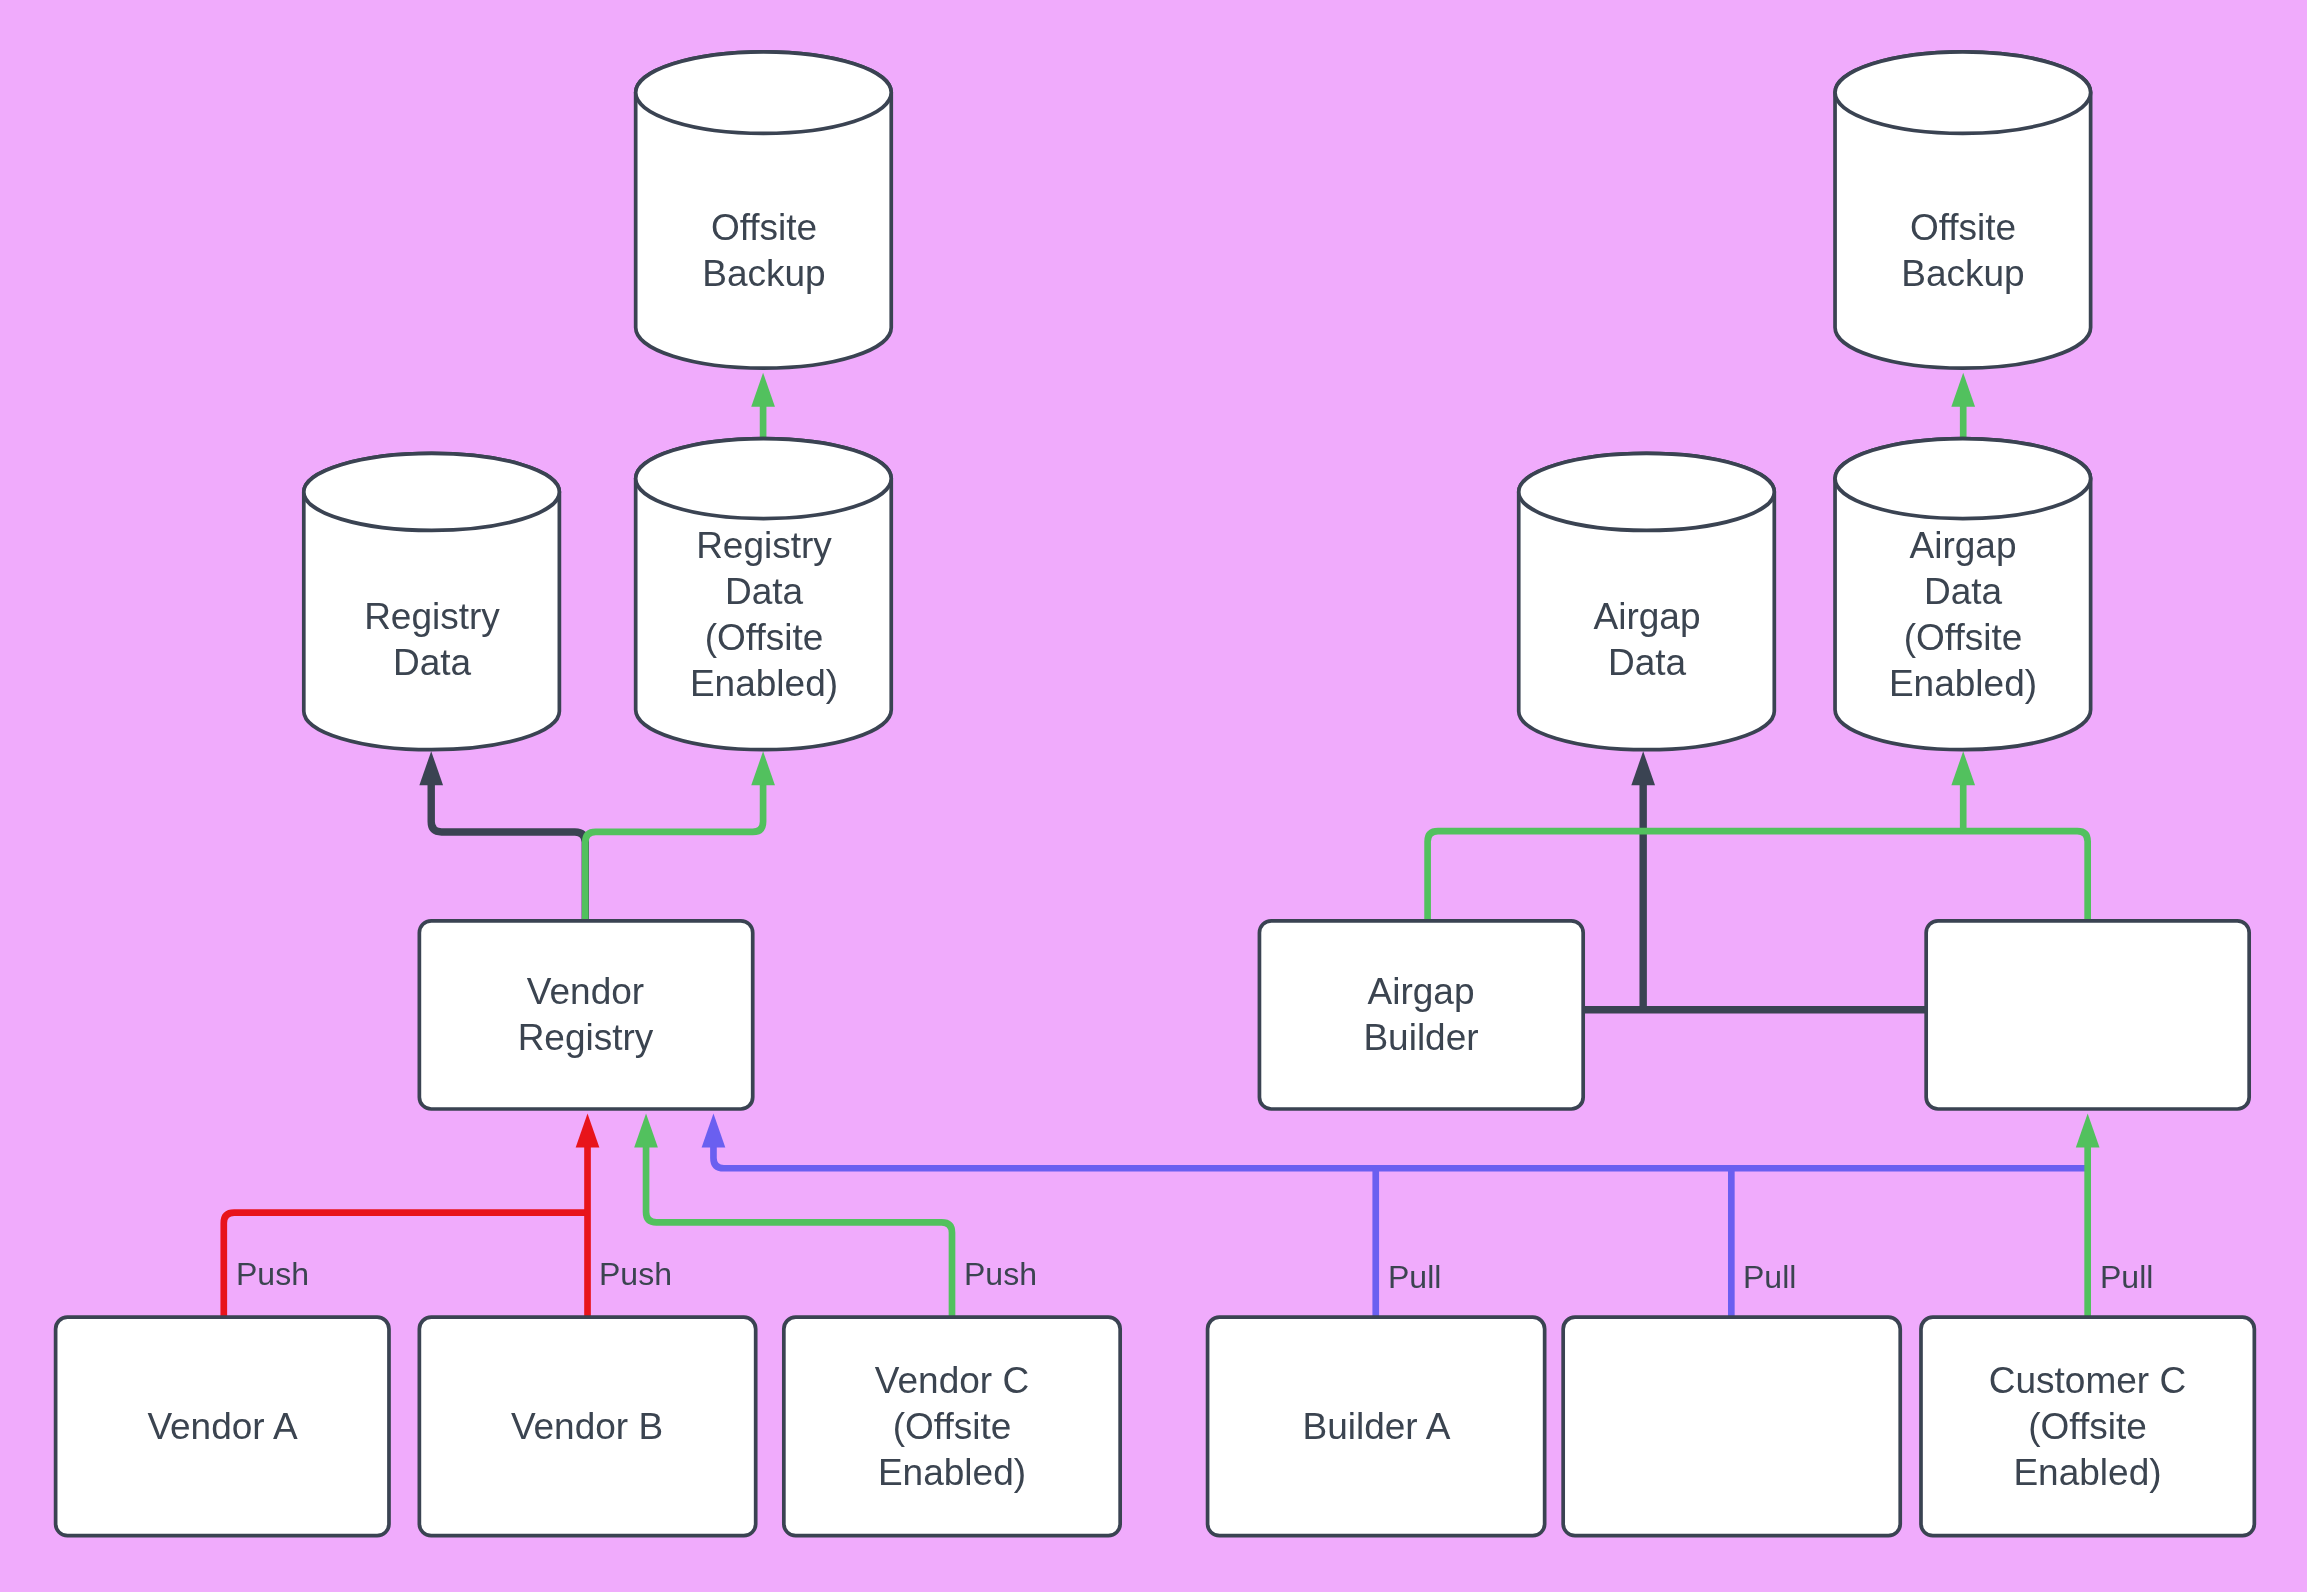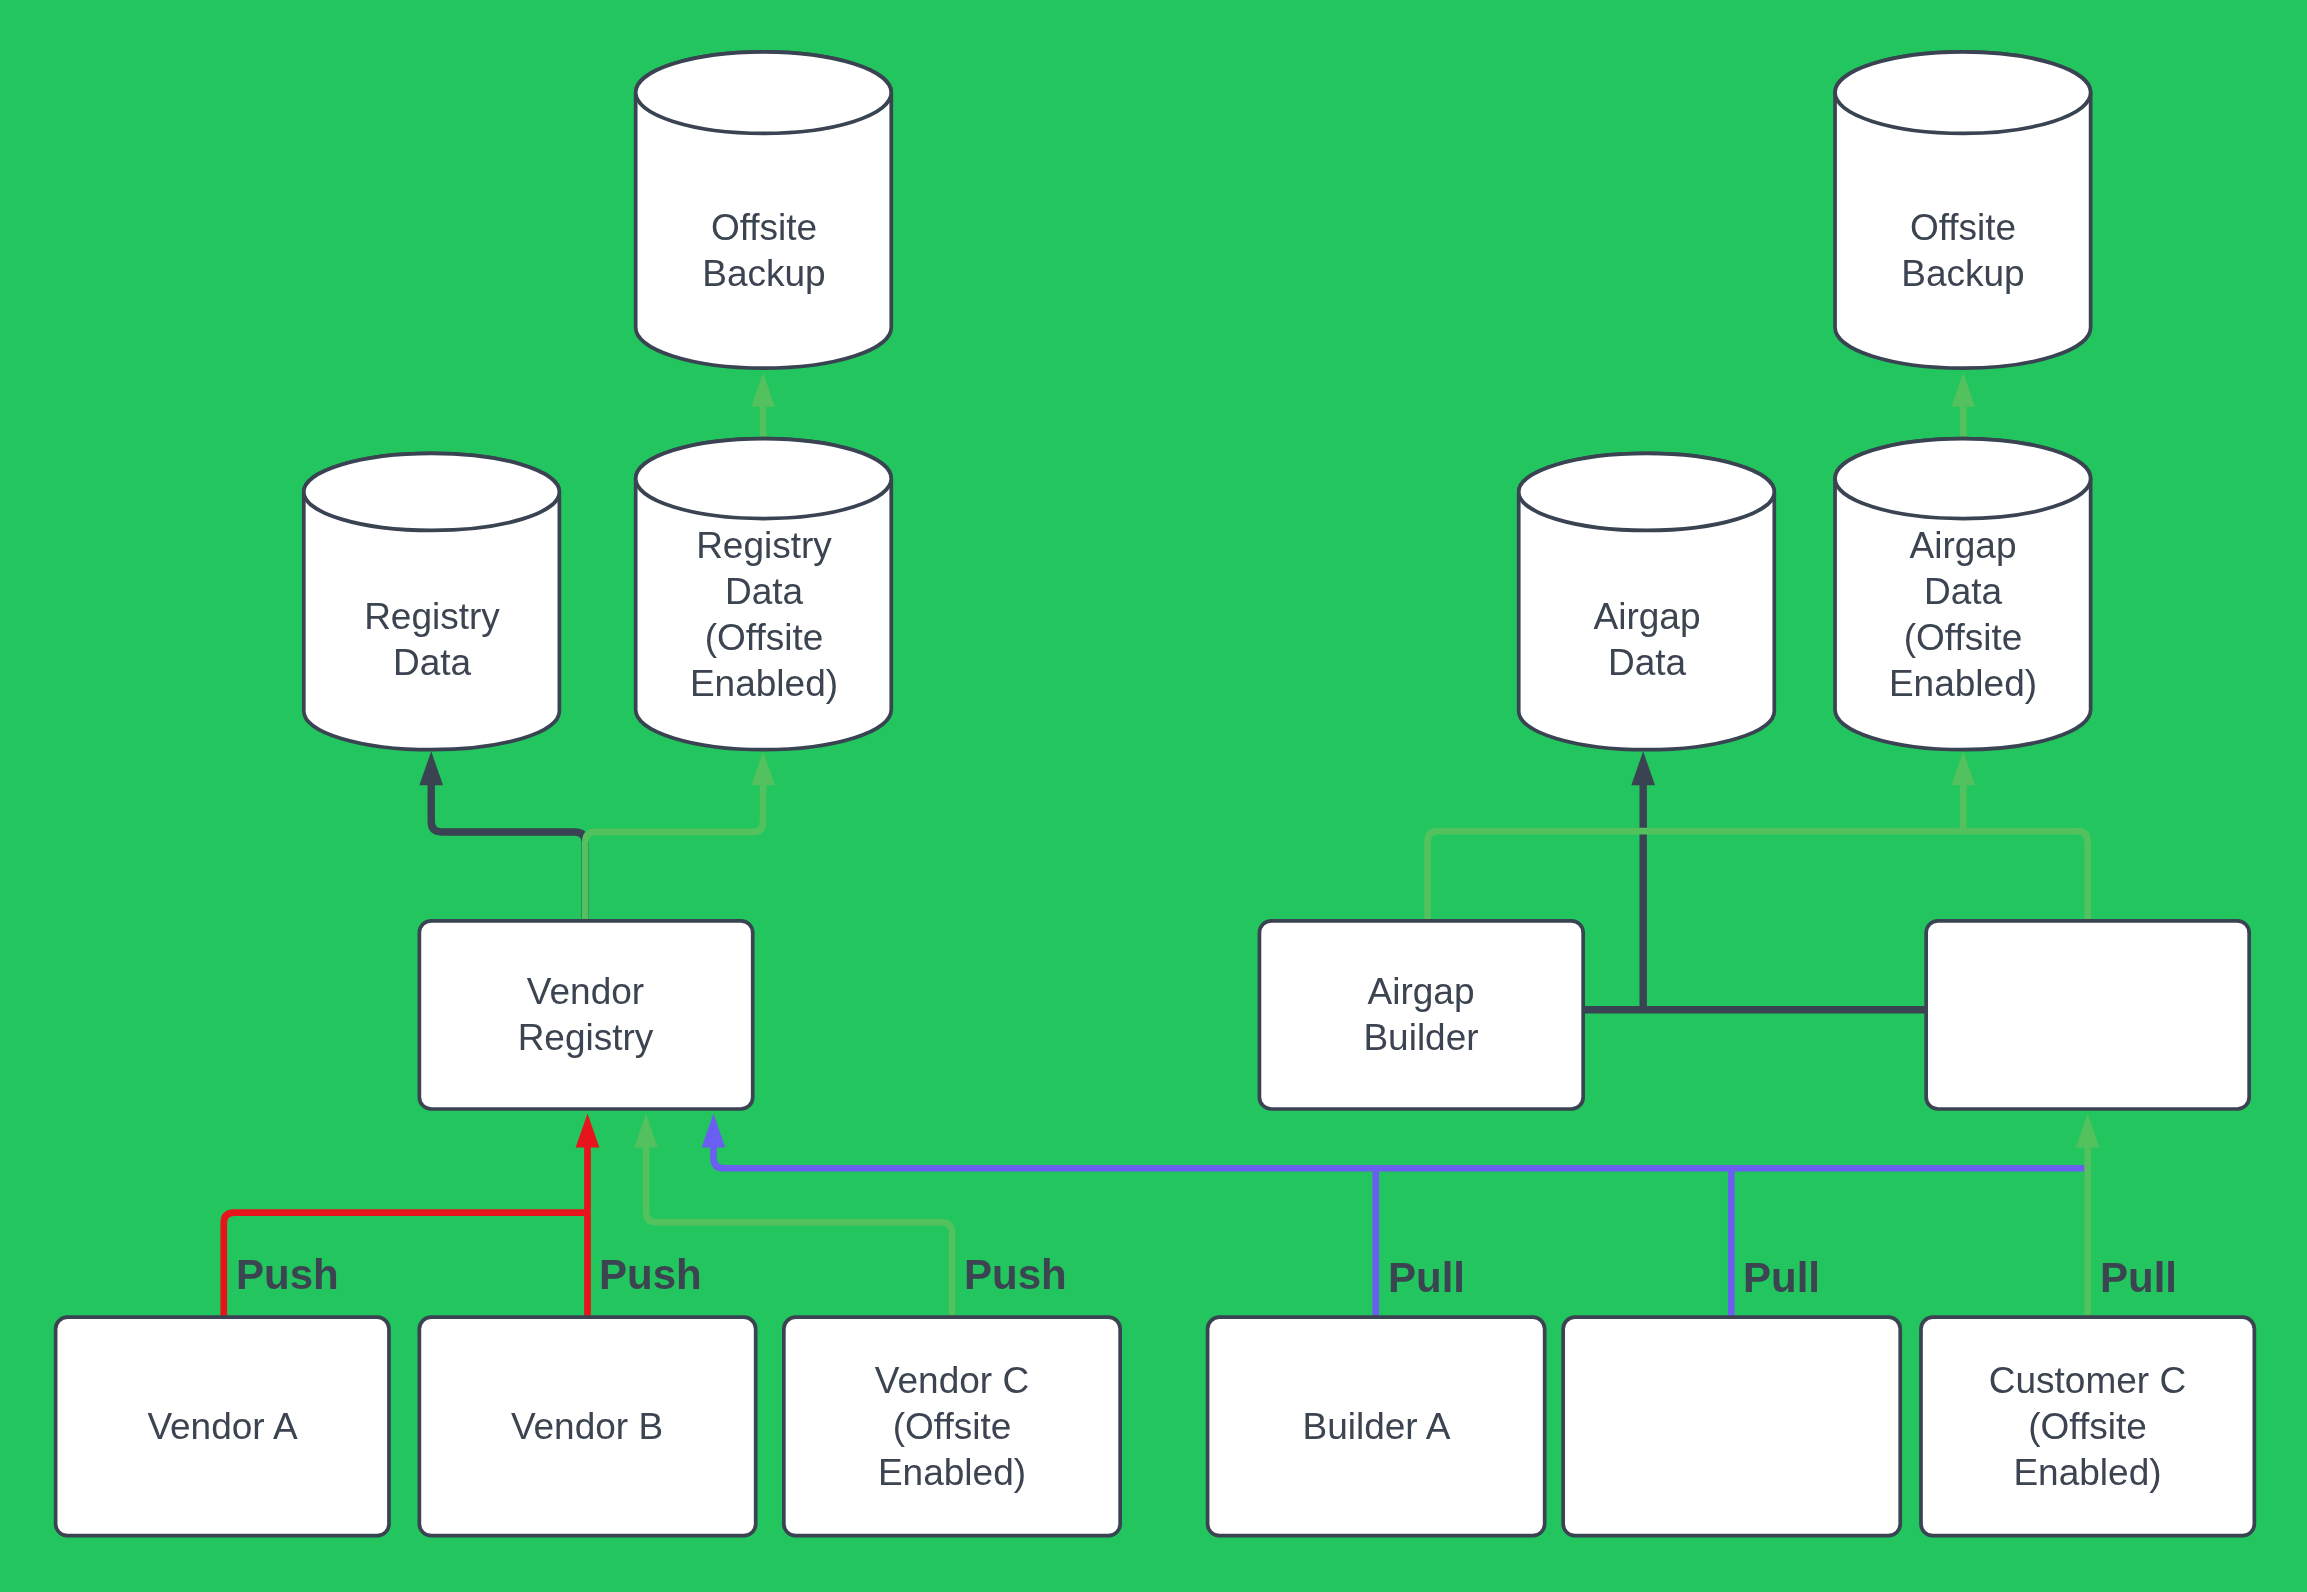--- a/index.html
+++ b/index.html
@@ -16,40 +16,39 @@
     position:absolute;
     display:flex;flex-direction:column;
     align-items:center;justify-content:center;
     text-align:center;
     font-size:37px;line-height:46px;
     color:var(--c-text,#3b4450);
     pointer-events:none;
   }
   .edge-label{
     position:absolute;
-    font-size:42px;line-height:41px;
+    font-size:32px;line-height:41px;
     color:var(--c-text,#3b4450);
     white-space:nowrap;
-    font-weight:bold;
   }
   .shape-stroke{stroke:var(--c-dark,#3a4352);stroke-width:5;fill:#ffffff;}
   .edge{fill:none;stroke-linecap:butt;}
   .edge.dark{stroke:var(--c-dark,#3a4352);stroke-width:10;}
   .edge.red{stroke:var(--c-red,#e8141b);stroke-width:9;}
   .edge.green{stroke:var(--c-green,#52c15e);stroke-width:9;}
   .edge.blue{stroke:var(--c-blue,#6a5ff0);stroke-width:9;}
   .head.dark{fill:var(--c-dark,#3a4352);}
   .head.red{fill:var(--c-red,#e8141b);}
   .head.green{fill:var(--c-green,#52c15e);}
   .head.blue{fill:var(--c-blue,#6a5ff0);}
 </style>
 </head>
 <body>
 
-<div id="canvas" style="background: #22c55e;">
+<div id="canvas" style="background: #f0abfc;">
 
   <svg id="edges" viewBox="0 0 3114 2149" xmlns="http://www.w3.org/2000/svg">
 
     <path class="edge dark" d="M 790 1245 L 790 1137 Q 790 1123 776 1123 L 596 1123 Q 582 1123 582 1109 L 582 1058"></path>
     <polygon class="head dark" points="582,1014 566,1060 598,1060"></polygon>
 
     <path class="edge green" d="M 790 1245 L 790 1137 Q 790 1123 804 1123 L 1016 1123 Q 1030 1123 1030 1109 L 1030 1058"></path>
     <polygon class="head green" points="1030,1014 1014,1060 1046,1060"></polygon>
 
     <path class="edge green" d="M 1030 592 L 1030 548"></path>

